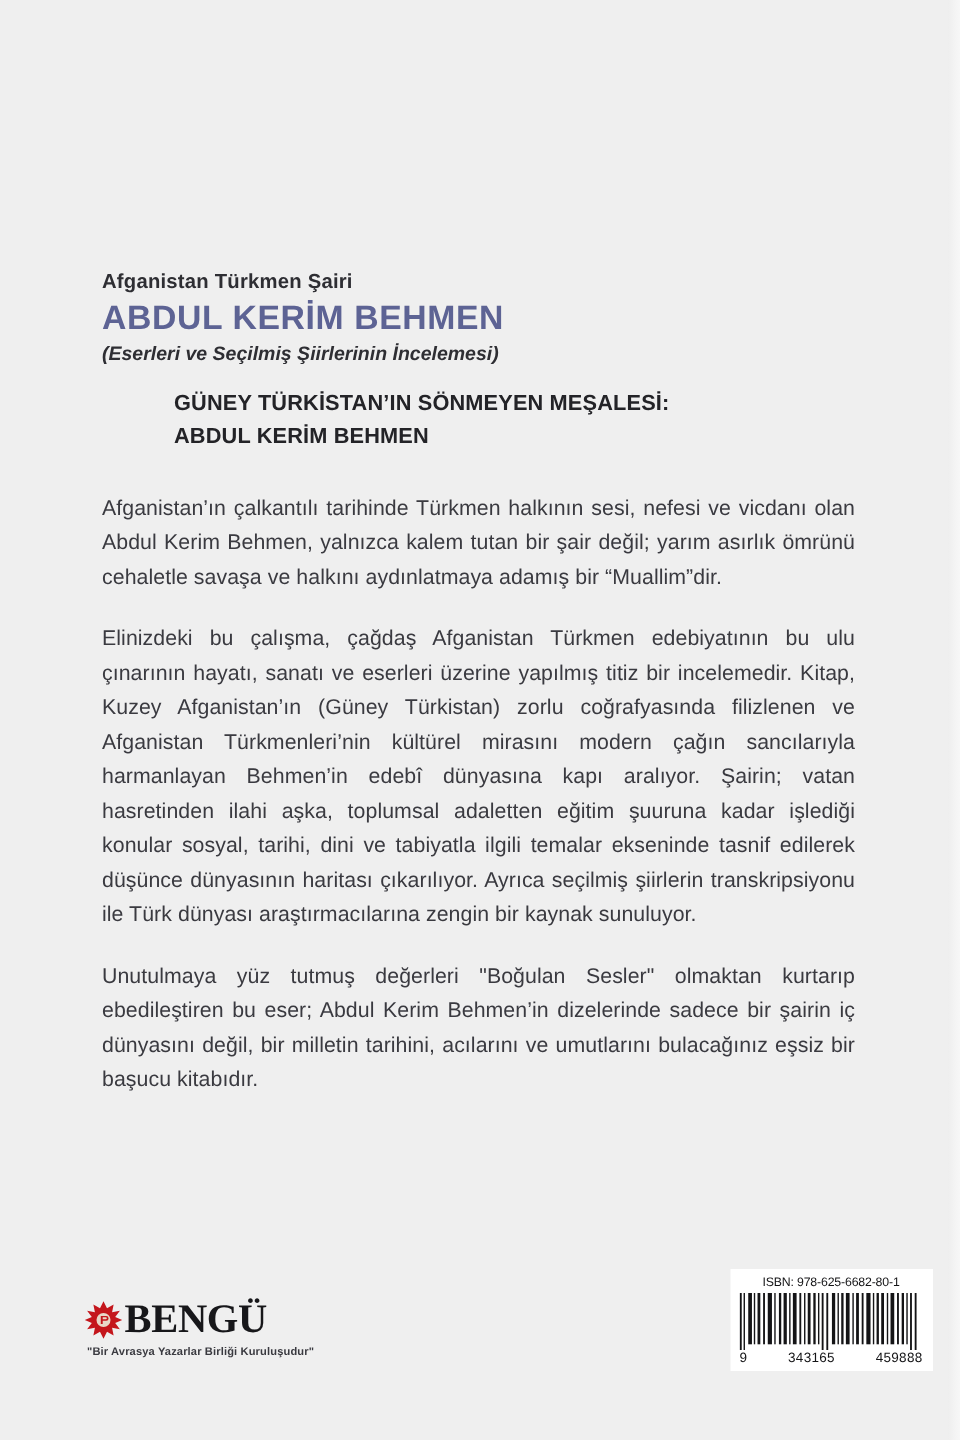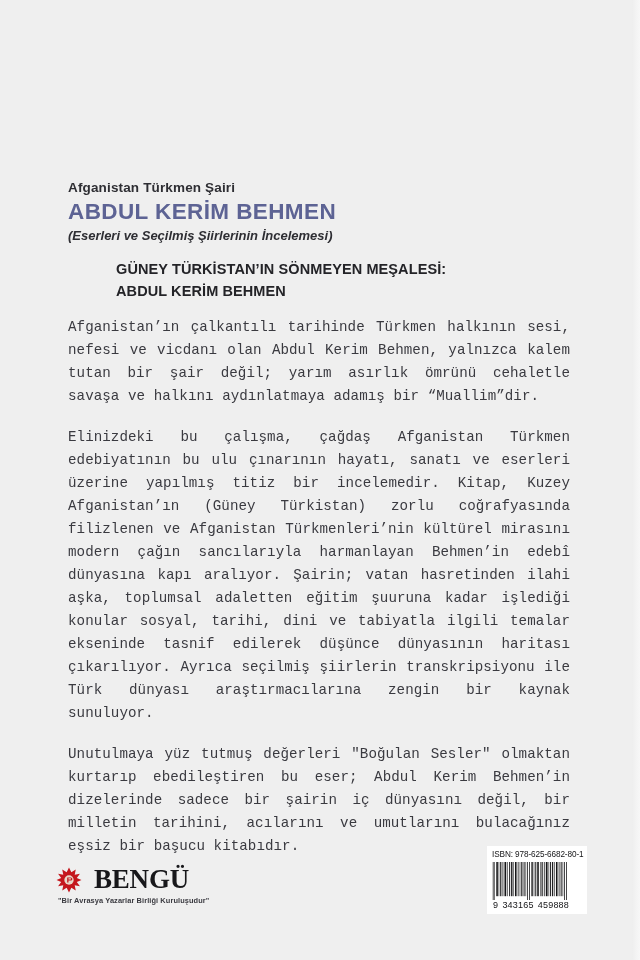--- a/index.html
+++ b/index.html
@@ -80,42 +80,41 @@
   .blurb-heading .l2 { display: block; }
 
   
   .blurb {
     position: absolute;
     left: 68px;
     top: 316px;
     width: 502px;
   }
   .blurb p {
-    margin: 0 0 18px 0;
+    margin: 12px 0 18px 0;
     font-size: 14.2px;
     line-height: 1.62;
     color: #3a3a40;
     text-align: justify;
     text-justify: inter-word;
     letter-spacing: .05px;
-    font-family: Liberation Mono, monospace;
   }
   .blurb p:last-child { margin-bottom: 0; }
 
   
   .publisher {
     position: absolute;
     left: 56px;
     top: 866px;
     width: 200px;
   }
   .publisher-mark {
     display: flex;
     align-items: center;
-    gap: 13px;
+    gap: 2px;
   }
   .star-icon {
     width: 26px;
     height: 26px;
     flex: 0 0 26px;
     display: block;
   }
   .publisher-name {
     font-family: "Liberation Serif", serif;
     font-size: 27px;
@@ -133,23 +132,23 @@
     color: #3a3a40;
     letter-spacing: .1px;
     white-space: nowrap;
   }
 
   
   .barcode-box {
     position: absolute;
     left: 487px;
     top: 846px;
-    width: 100px;
+    width: 135px;
     background: #ffffff;
-    padding: 4px 17px 3px 5px;
+    padding: 4px 6px 3px 5px;
     box-sizing: border-box;
   }
   .isbn-text {
     font-size: 8.2px;
     color: #141416;
     text-align: center;
     letter-spacing: -0.1px;
     line-height: 1.2;
     margin-bottom: 2px;
     white-space: nowrap;

